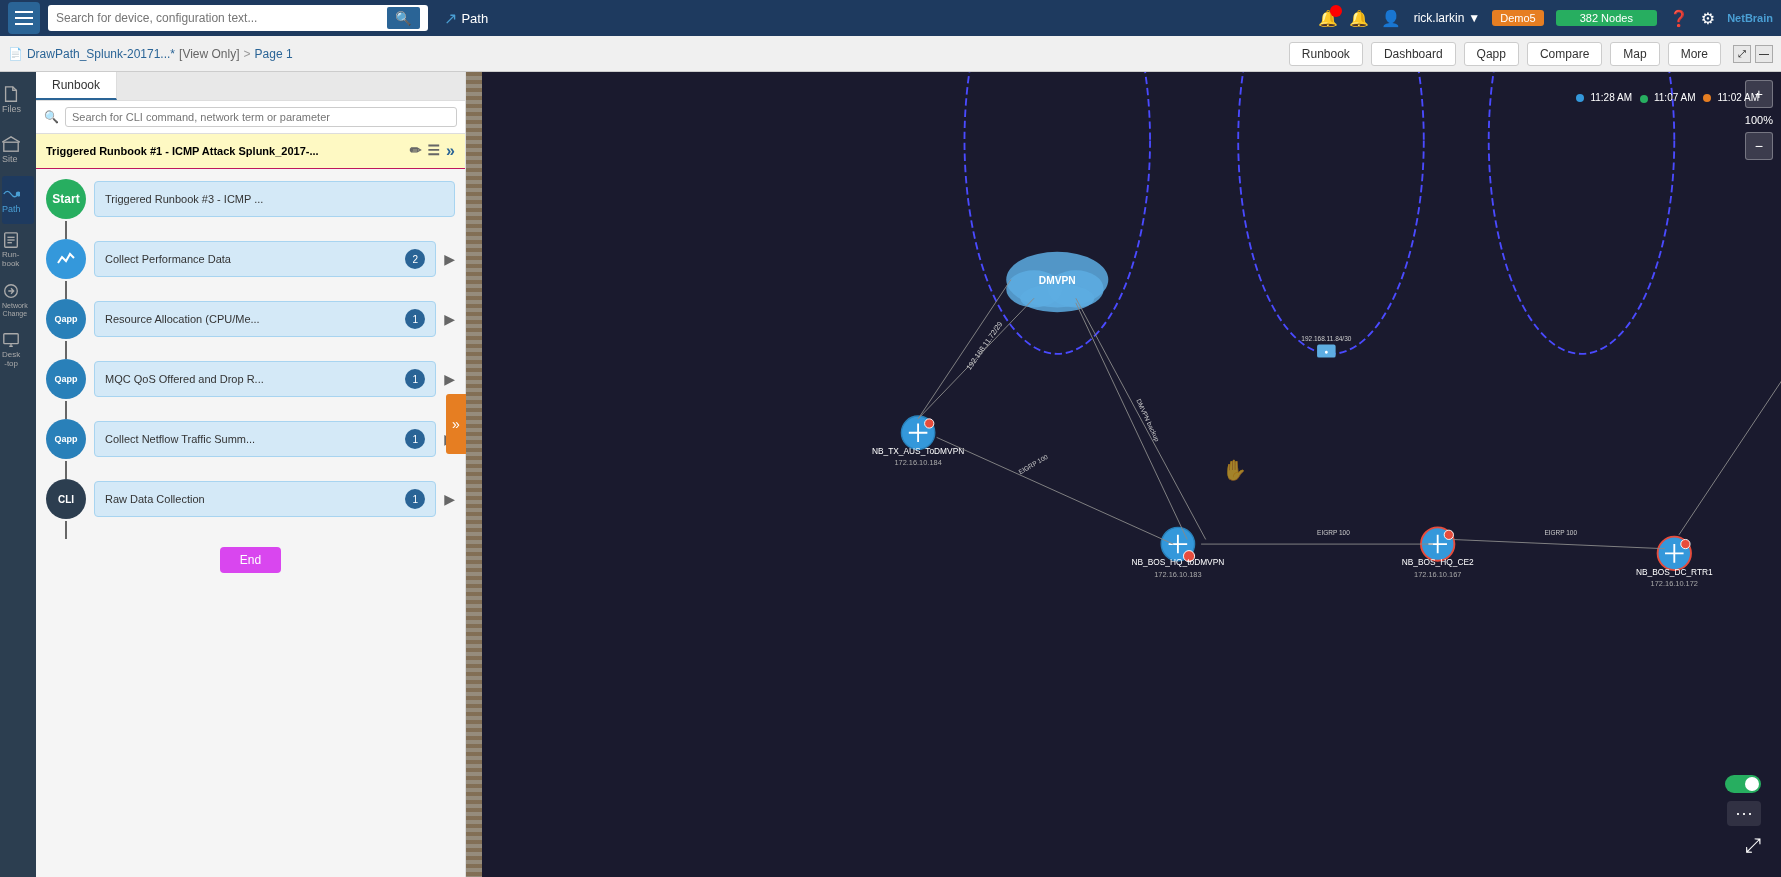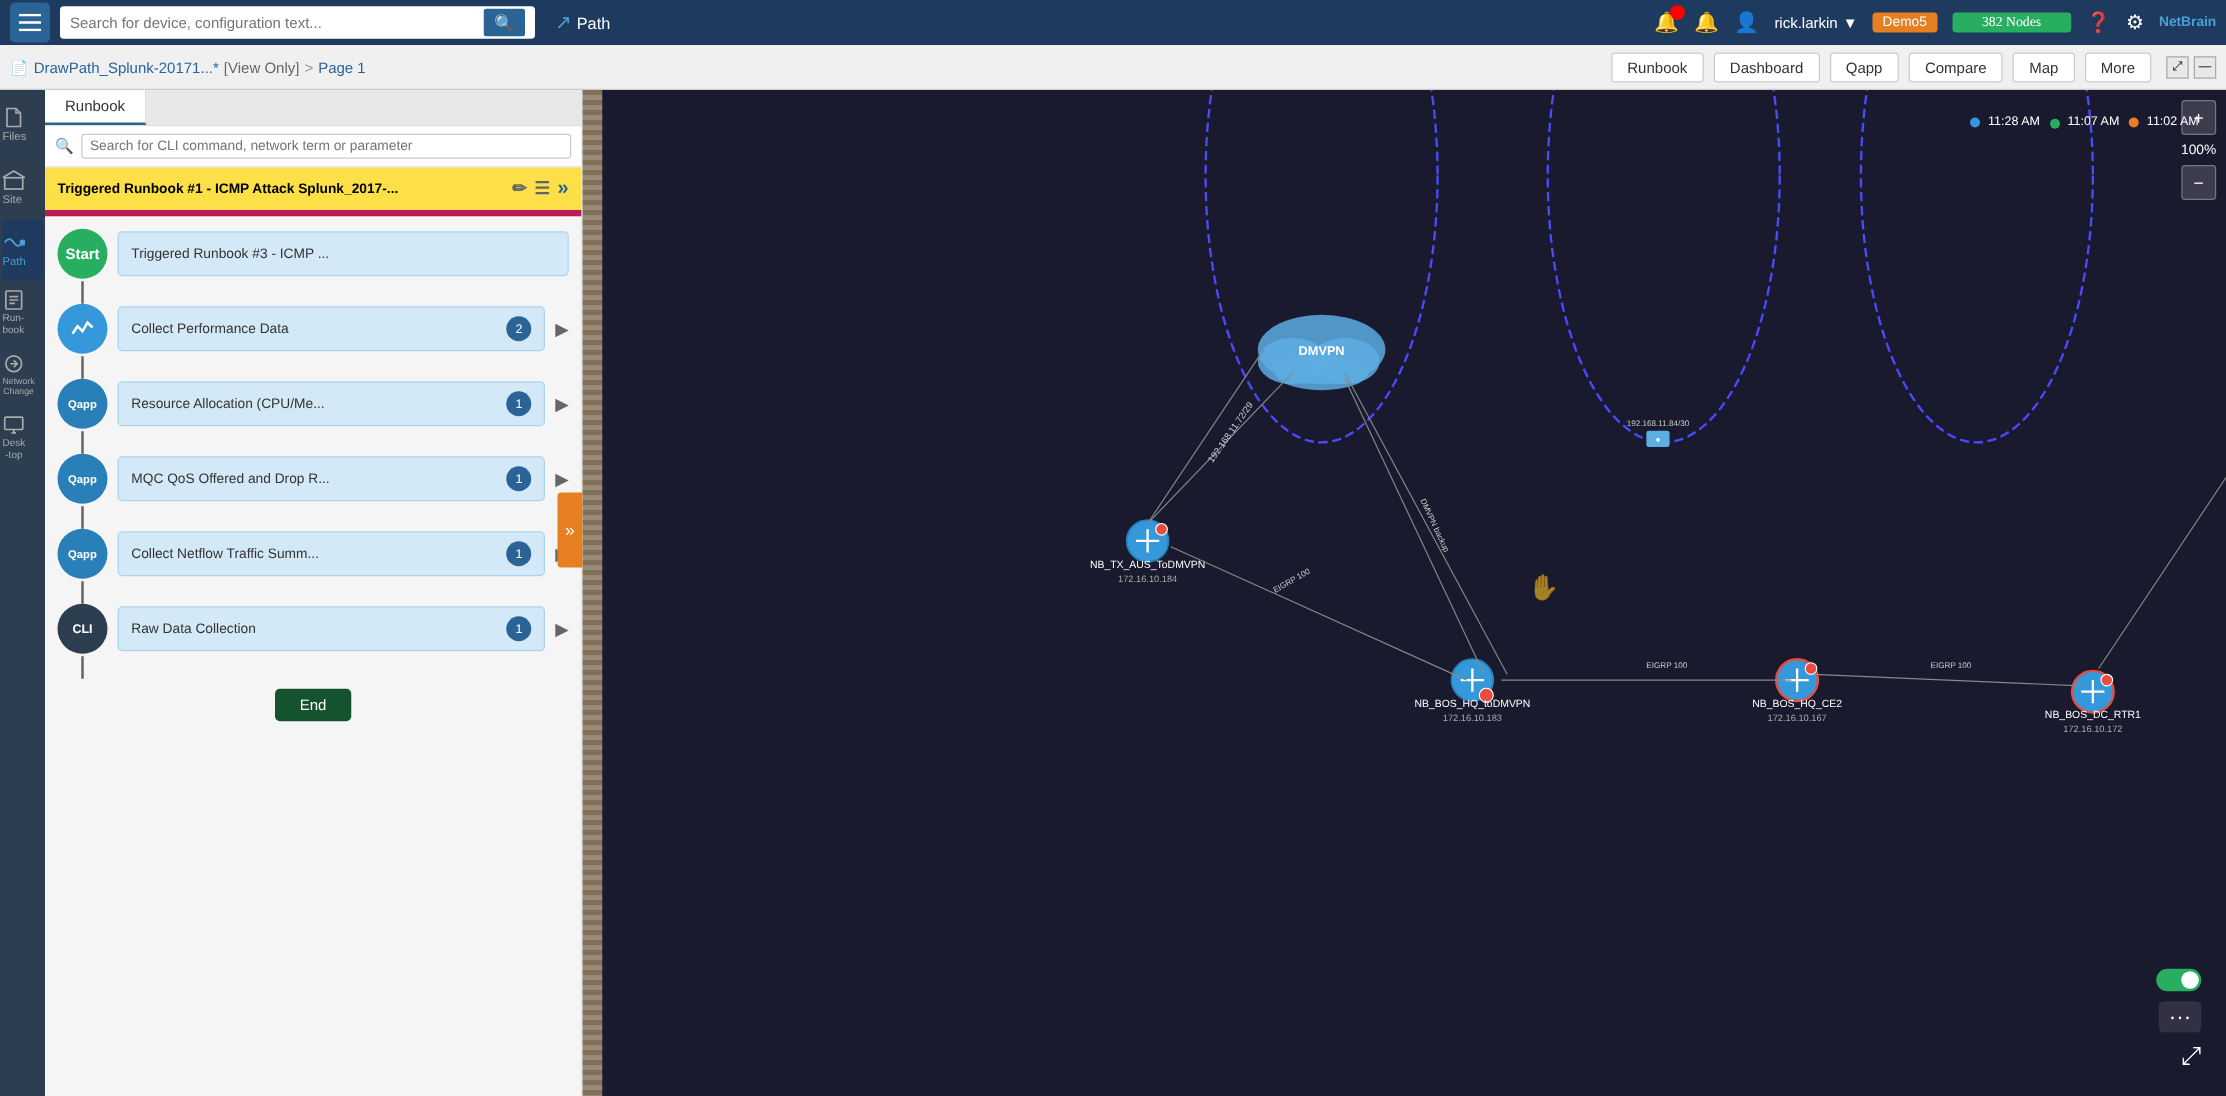--- a/index.html
+++ b/index.html
@@ -33,21 +33,21 @@
       margin-left: auto; display: flex; align-items: center; gap: 12px; color: white;
     }
     .top-right-icons .icon-btn { cursor: pointer; font-size: 16px; position: relative; }
     .top-right-icons .badge {
       position: absolute; top: -4px; right: -4px;
       background: red; color: white; border-radius: 50%;
       width: 12px; height: 12px; font-size: 8px; display: flex; align-items: center; justify-content: center;
     }
     .user-info { display: flex; align-items: center; gap: 4px; color: white; font-size: 12px; }
     .demo-badge { background: #e67e22; color: white; padding: 2px 8px; border-radius: 3px; font-size: 11px; }
-    .nodes-badge { background: #27ae60; color: white; padding: 2px 24px; border-radius: 3px; font-size: 11px; font-family: Liberation Serif, serif; }
+    .nodes-badge { background: #27ae60; color: white; padding: 2px 24px; border-radius: 3px; font-size: 11px; }
 
     
     .second-bar {
       display: flex; align-items: center; background: #f0f0f0; height: 36px;
       padding: 0 8px; gap: 4px; border-bottom: 1px solid #ccc;
     }
     .breadcrumb { display: flex; align-items: center; gap: 4px; font-size: 12px; color: #333; }
     .breadcrumb .sep { color: #999; }
     .nav-tabs-right { margin-left: auto; display: flex; gap: 8px; }
     .nav-tab { padding: 4px 12px; font-size: 12px; cursor: pointer; color: #333; border: 1px solid #ccc; border-radius: 3px; background: white; }
@@ -84,22 +84,22 @@
       flex: 1; border: 1px solid #ccc; border-radius: 3px; padding: 3px 6px; font-size: 11px;
     }
     .panel-tabs { display: flex; background: #e8e8e8; border-bottom: 1px solid #ddd; }
     .panel-tab {
       padding: 6px 16px; font-size: 12px; cursor: pointer; border-right: 1px solid #ddd;
       color: #555; background: #e8e8e8;
     }
     .panel-tab.active { background: white; color: #333; border-bottom: 2px solid #2a6496; }
 
     .runbook-header {
-      display: flex; align-items: center; padding: 8px 10px; background: #fde047;
-      border-bottom: 5px solid #be185d; font-size: 12px; font-weight: bold;
+      display: flex; align-items: center; padding: 8px 10px; background: #fef9c3;
+      border-bottom: 1px solid #be185d; font-size: 12px; font-weight: bold;
     }
     .runbook-header-icons { margin-left: auto; display: flex; gap: 6px; }
     .header-icon-btn { cursor: pointer; color: #666; font-size: 14px; }
 
     .runbook-steps { flex: 1; overflow-y: auto; padding: 10px; }
     .step-container { display: flex; flex-direction: column; align-items: center; margin-bottom: 0; }
     .step-row { display: flex; align-items: center; gap: 8px; width: 100%; margin-bottom: 2px; }
     .step-icon {
       width: 40px; height: 40px; border-radius: 50%; display: flex; align-items: center;
       justify-content: center; color: white; font-size: 12px; flex-shrink: 0;
@@ -122,21 +122,21 @@
       font-size: 10px;
     }
     .step-arrow { color: #666; font-size: 14px; cursor: pointer; }
     .connector-line {
       width: 2px; height: 18px; background: #666; margin-left: 19px; align-self: flex-start;
     }
     .end-step {
       display: flex; justify-content: center; margin-top: 8px;
     }
     .end-btn {
-      background: #14532d; color: white; border: none; border-radius: 4px;
+      background: #d946ef; color: white; border: none; border-radius: 4px;
       padding: 6px 20px; font-size: 12px; cursor: pointer;
     }
 
     
     .network-canvas {
       flex: 1; background: #1a1a2e; position: relative; overflow: hidden;
     }
     .canvas-toolbar {
       position: absolute; top: 8px; right: 8px; display: flex; flex-direction: column;
       gap: 4px; z-index: 10;

